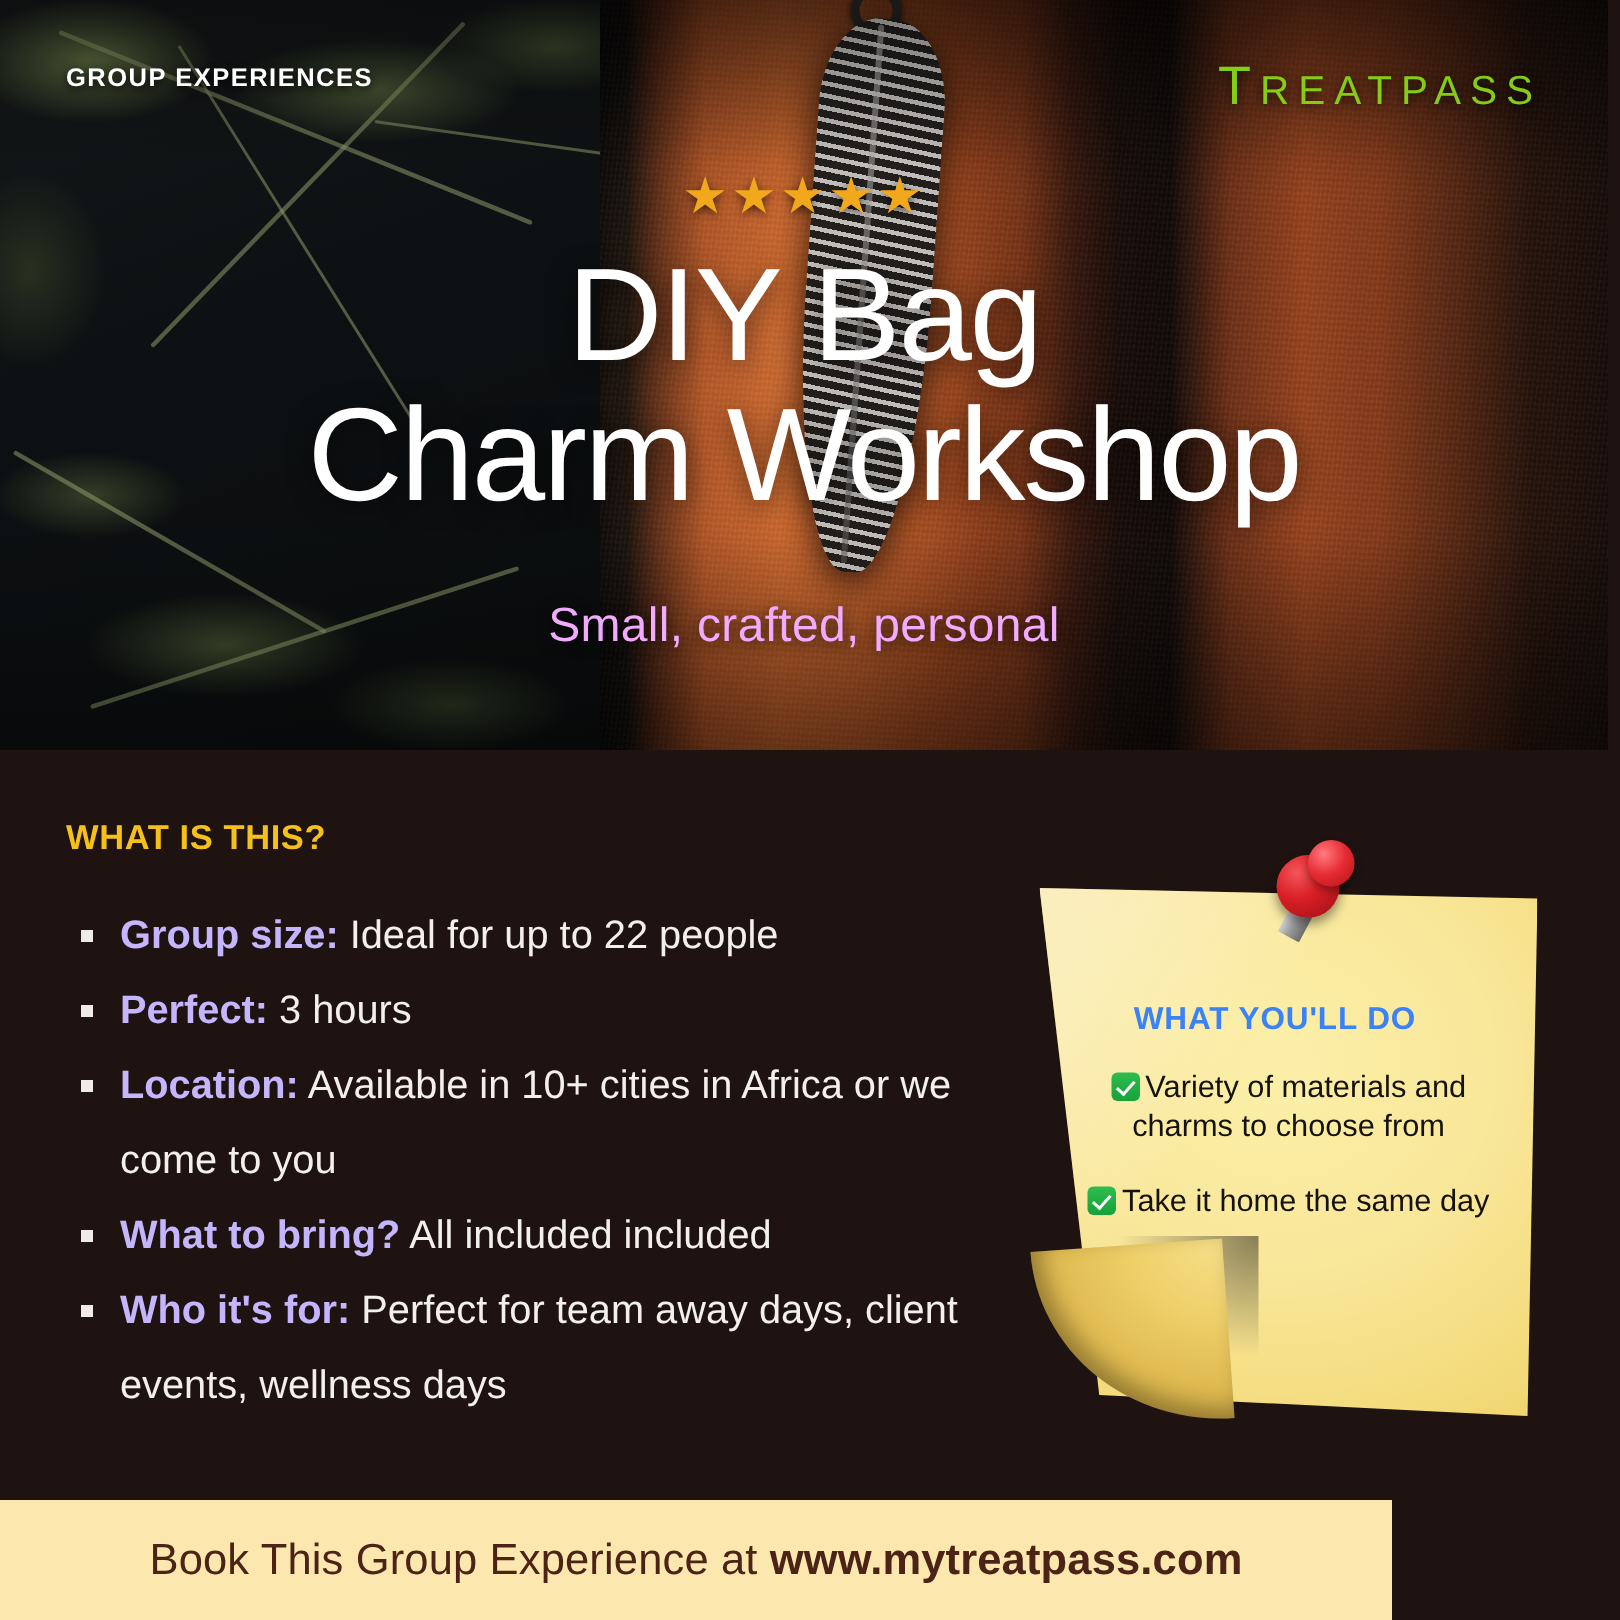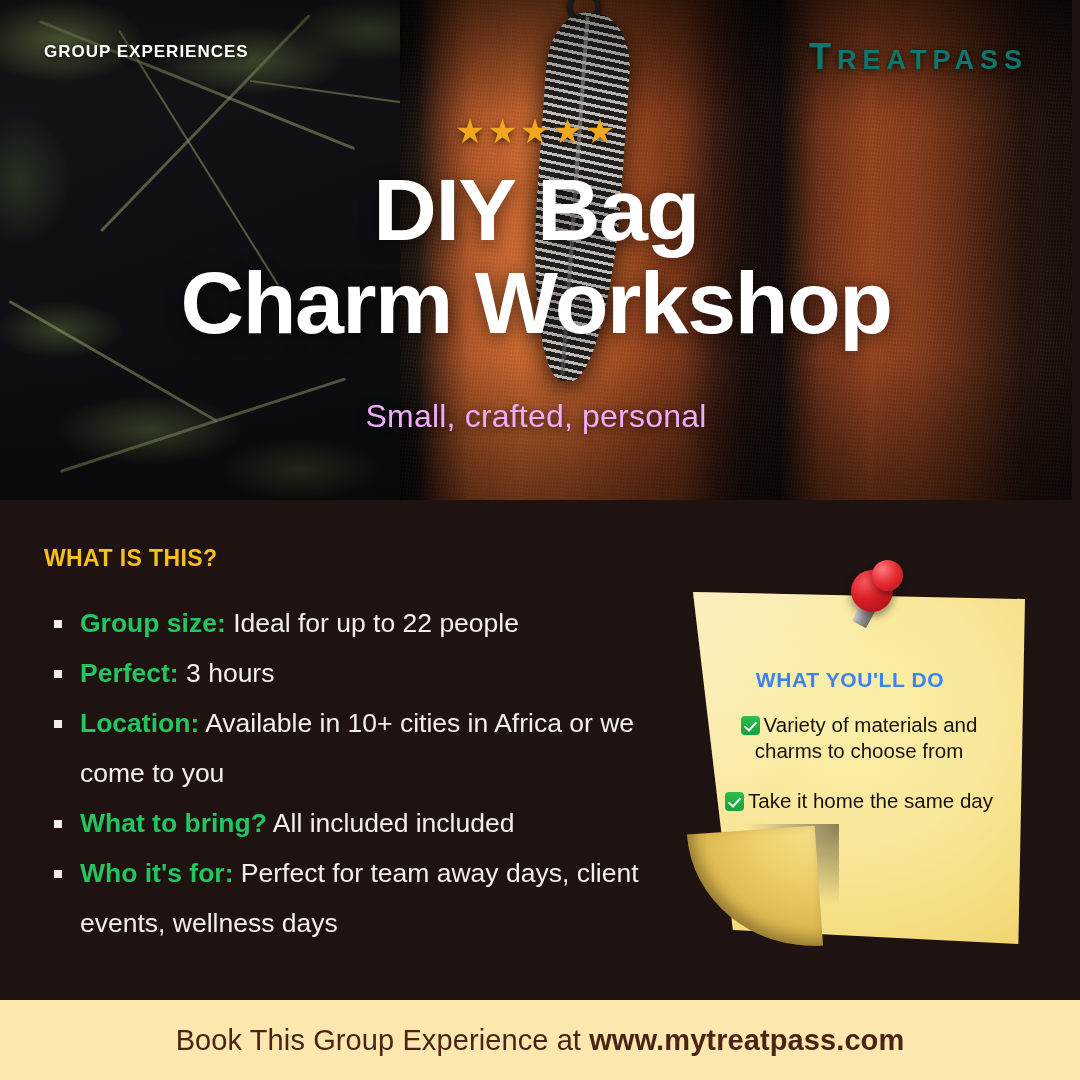--- a/index.html
+++ b/index.html
@@ -141,43 +141,43 @@
 
   
   .eyebrow {
     position: absolute; left: 44px; top: 42px;
     font-size: 17px; font-weight: 700;
     letter-spacing: 1.0px; color: #ffffff;
     text-shadow: 0 2px 6px rgba(0,0,0,.85);
   }
   .brand {
     position: absolute; right: 44px; top: 36px;
-    color: #0f766e;
-    font-weight: 700;
+    color: #84cc16;
+    font-weight: 400;
     letter-spacing: 6px;
     font-size: 27px;
     text-shadow: 0 2px 8px rgba(0,0,0,.8);
     white-space: nowrap;
   }
   .brand .cap { font-size: 36px; }
 
   .stars {
     position: absolute; left: 0; right: 0; top: 114px;
     text-align: center;
     font-size: 34px; letter-spacing: 2px;
     color: #F2A81C; line-height: 1;
     text-shadow: 0 2px 6px rgba(0,0,0,.6);
   }
 
   .hero-title {
     position: absolute; left: 0; right: 0; top: 163px;
     text-align: center;
     color: #ffffff;
     font-size: 88px;
-    font-weight: 700;
+    font-weight: 400;
     line-height: 1.06;
     letter-spacing: -1.5px;
     text-shadow: 0 3px 18px rgba(0,0,0,.55);
   }
   .hero-sub {
     position: absolute; left: 0; right: 0; top: 398px;
     text-align: center;
     color: #f0abfc;
     font-size: 32px;
     font-weight: 400;
@@ -214,21 +214,21 @@
     padding-left: 36px;
     margin-bottom: 0;
   }
   .fact::before {
     content: "";
     position: absolute;
     left: 10px; top: 22px;
     width: 8px; height: 8px;
     background: #efebe7;
   }
-  .fact b { font-weight: 700; color: #22c55e; }
+  .fact b { font-weight: 700; color: #c4b5fd; }
 
   
   .note-wrap {
     position: absolute;
     left: 693px; top: 592px;
     width: 332px; height: 352px;
   }
   .note {
     position: absolute; inset: 0;
     background:
@@ -320,21 +320,21 @@
     width: 5px; height: 10px;
     border: solid #ffffff;
     border-width: 0 2.6px 2.6px 0;
     transform: rotate(42deg);
   }
 
   
   .footer {
     position: absolute;
     left: 0; top: 1000px;
-    width: 1080px; height: 80px;
+    width: 928px; height: 80px;
     background: #FCE8AE;
     display: flex;
     align-items: center;
     justify-content: center;
   }
   .footer-text {
     color: #4C2417;
     font-size: 29px;
     font-weight: 400;
     letter-spacing: .1px;

